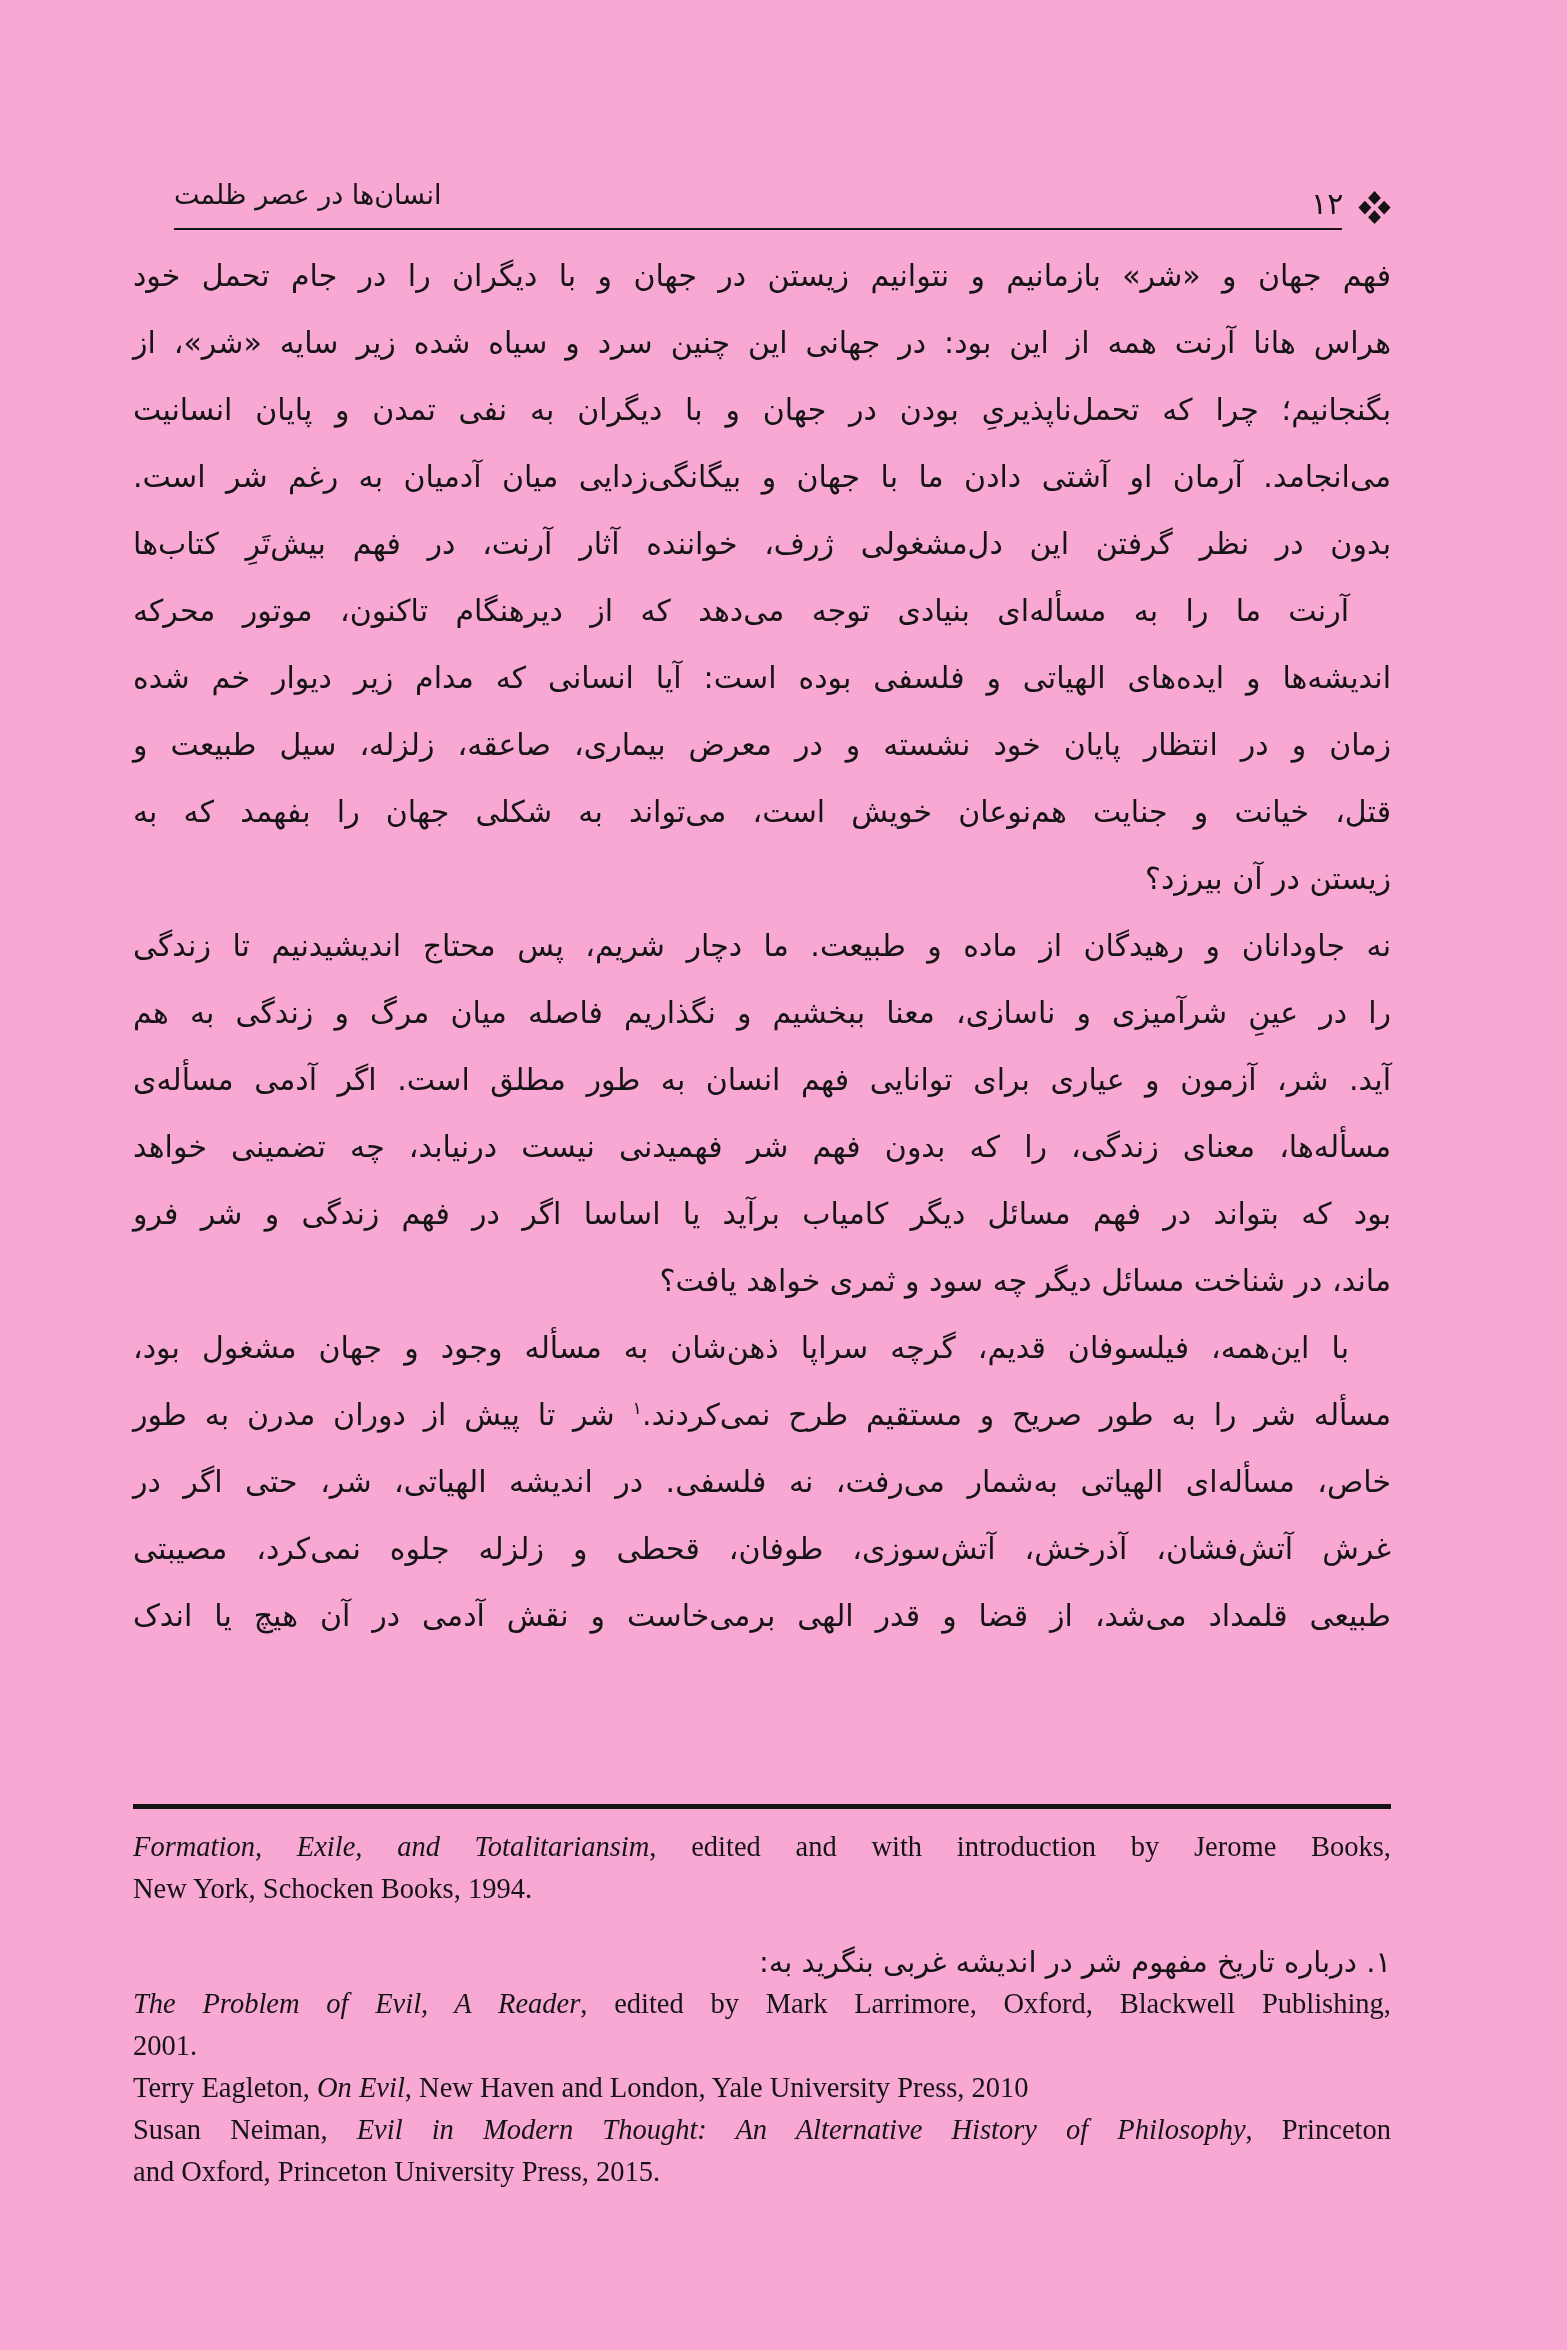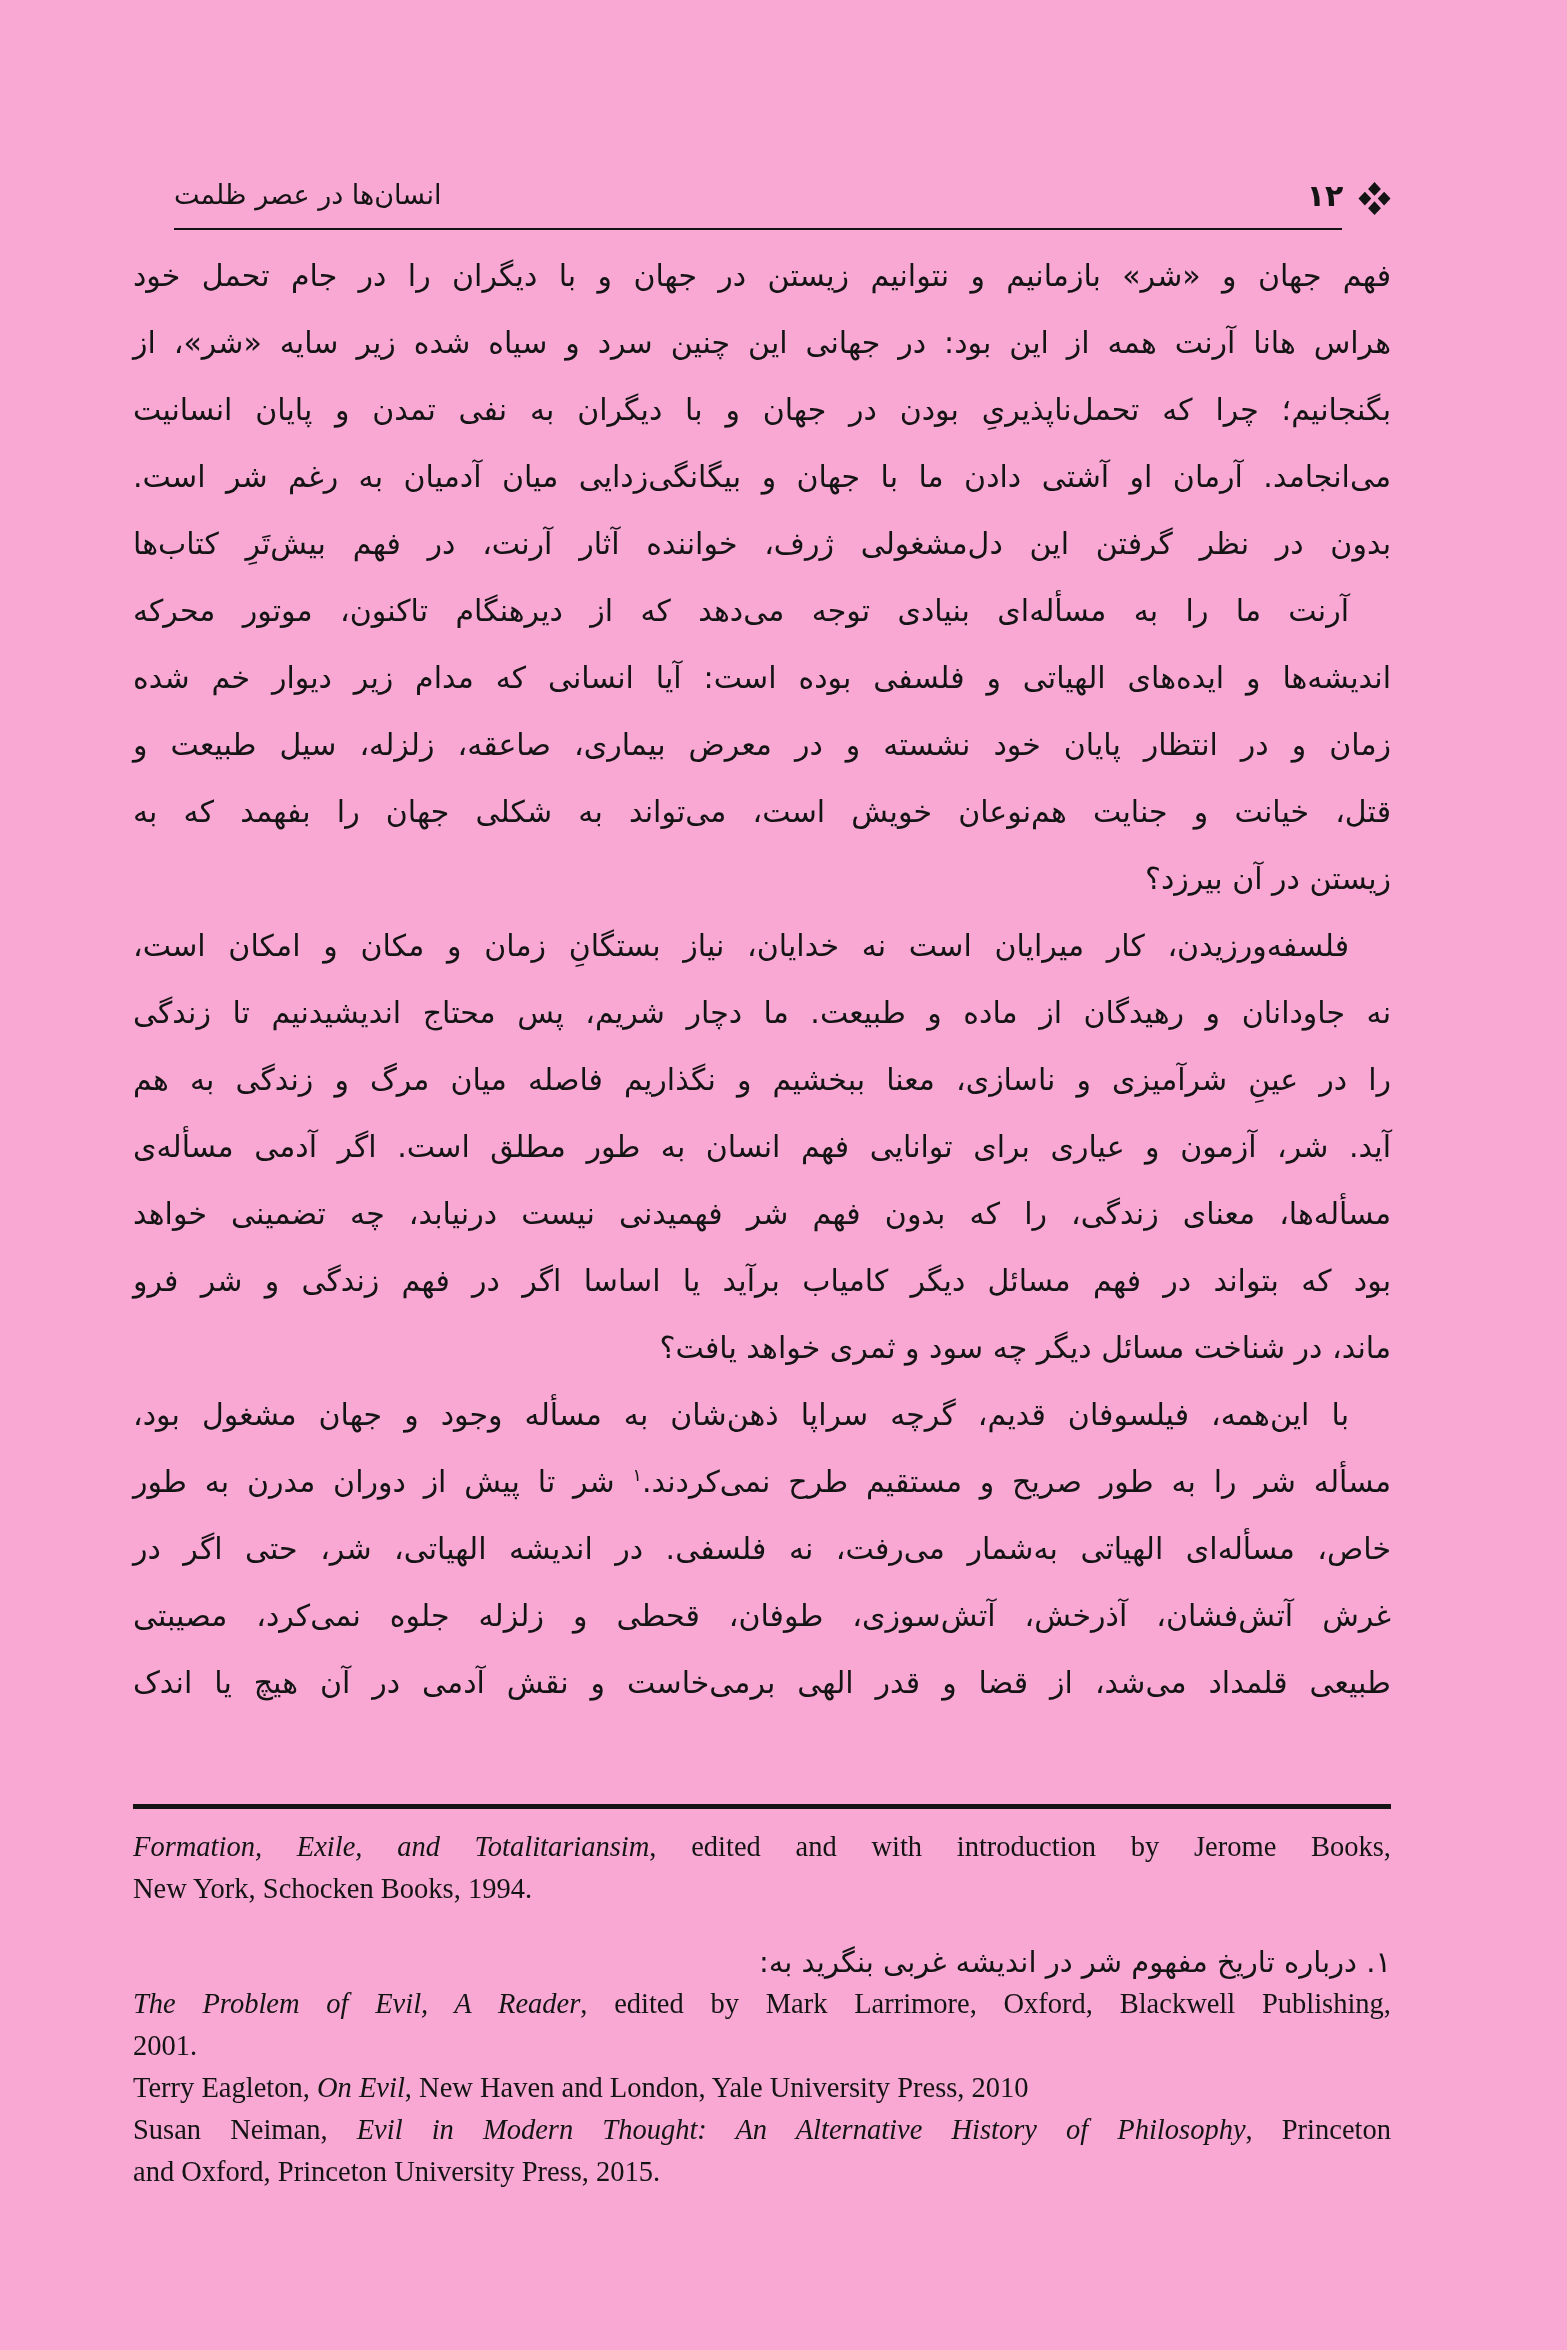--- a/index.html
+++ b/index.html
@@ -30,23 +30,22 @@
     font-size: 27px;
     direction: rtl;
     white-space: nowrap;
   }
   .page-num-group {
     position: absolute;
     right: 0;
     top: 0;
     height: 51px;
     display: flex;
-    align-items: center;
+    align-items: flex-end;
     gap: 14.7px;
-    font-weight: bold;
   }
   .page-num { font-size: 30px; line-height: 1; padding-bottom: 5.5px; }
   .ornament-icon svg { display: block; }
   .head-rule {
     position: absolute;
     left: 41px;
     right: 49px;
     bottom: 0;
     height: 0;
     border-bottom: 2.8px solid #141414;
@@ -142,21 +141,20 @@
       <div class="line"><span>فهم جهان و «شر» بازمانیم و نتوانیم زیستن در جهان و با دیگران را در جام تحمل خود</span></div>
       <div class="line"><span>هراس هانا آرنت همه از این بود: در جهانی این چنین سرد و سیاه شده زیر سایه «شر»، از</span></div>
       <div class="line"><span>بگنجانیم؛ چرا که تحمل‌ناپذیریِ بودن در جهان و با دیگران به نفی تمدن و پایان انسانیت</span></div>
       <div class="line"><span>می‌انجامد. آرمان او آشتی دادن ما با جهان و بیگانگی‌زدایی میان آدمیان به رغم شر است.</span></div>
       <div class="line"><span>بدون در نظر گرفتن این دل‌مشغولی ژرف، خواننده آثار آرنت، در فهم بیش‌تَرِ کتاب‌ها</span></div>
       <div class="line indent"><span>آرنت ما را به مسأله‌ای بنیادی توجه می‌دهد که از دیرهنگام تاکنون، موتور محرکه</span></div>
       <div class="line"><span>اندیشه‌ها و ایده‌های الهیاتی و فلسفی بوده است: آیا انسانی که مدام زیر دیوار خم شده</span></div>
       <div class="line"><span>زمان و در انتظار پایان خود نشسته و در معرض بیماری، صاعقه، زلزله، سیل طبیعت و</span></div>
       <div class="line"><span>قتل، خیانت و جنایت هم‌نوعان خویش است، می‌تواند به شکلی جهان را بفهمد که به</span></div>
       <div class="line last"><span>زیستن در آن بیرزد؟</span></div>
-      <div class="line indent"><span>فلسفه‌ورزیدن، کار میرایان است نه خدایان، نیاز بستگانِ زمان و مکان و امکان است،</span></div>
       <div class="line"><span>نه جاودانان و رهیدگان از ماده و طبیعت. ما دچار شریم، پس محتاج اندیشیدنیم تا زندگی</span></div>
       <div class="line"><span>را در عینِ شرآمیزی و ناسازی، معنا ببخشیم و نگذاریم فاصله میان مرگ و زندگی به هم</span></div>
       <div class="line"><span>آید. شر، آزمون و عیاری برای توانایی فهم انسان به طور مطلق است. اگر آدمی مسأله‌ی</span></div>
       <div class="line"><span>مسأله‌ها، معنای زندگی، را که بدون فهم شر فهمیدنی نیست درنیابد، چه تضمینی خواهد</span></div>
       <div class="line"><span>بود که بتواند در فهم مسائل دیگر کامیاب برآید یا اساسا اگر در فهم زندگی و شر فرو</span></div>
       <div class="line last"><span>ماند، در شناخت مسائل دیگر چه سود و ثمری خواهد یافت؟</span></div>
       <div class="line indent"><span>با این‌همه، فیلسوفان قدیم، گرچه سراپا ذهن‌شان به مسأله وجود و جهان مشغول بود،</span></div>
       <div class="line"><span>مسأله شر را به طور صریح و مستقیم طرح نمی‌کردند.</span><sup>۱</sup><span> شر تا پیش از دوران مدرن به طور</span></div>
       <div class="line"><span>خاص، مسأله‌ای الهیاتی به‌شمار می‌رفت، نه فلسفی. در اندیشه الهیاتی، شر، حتی اگر در</span></div>
       <div class="line"><span>غرش آتش‌فشان، آذرخش، آتش‌سوزی، طوفان، قحطی و زلزله جلوه نمی‌کرد، مصیبتی</span></div>

